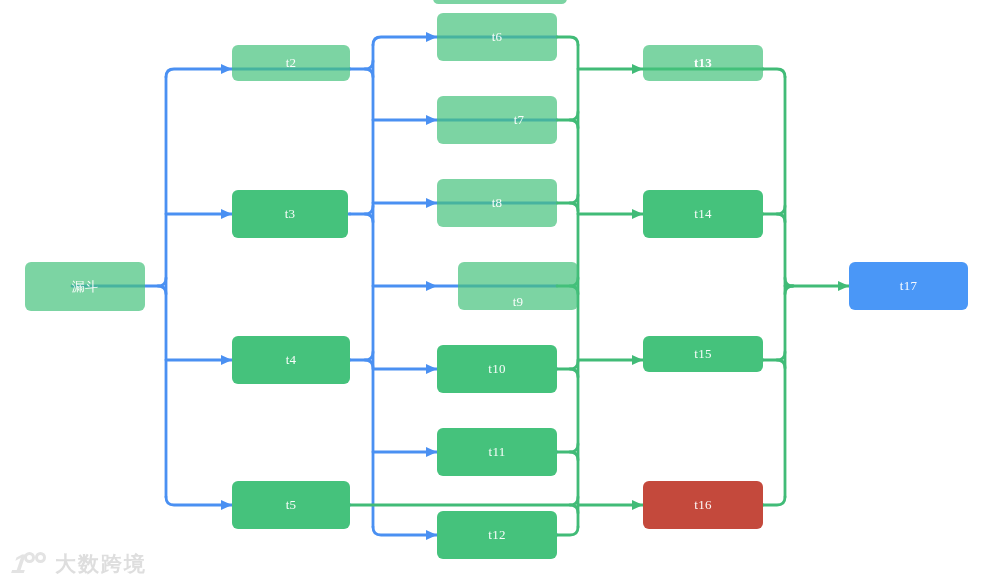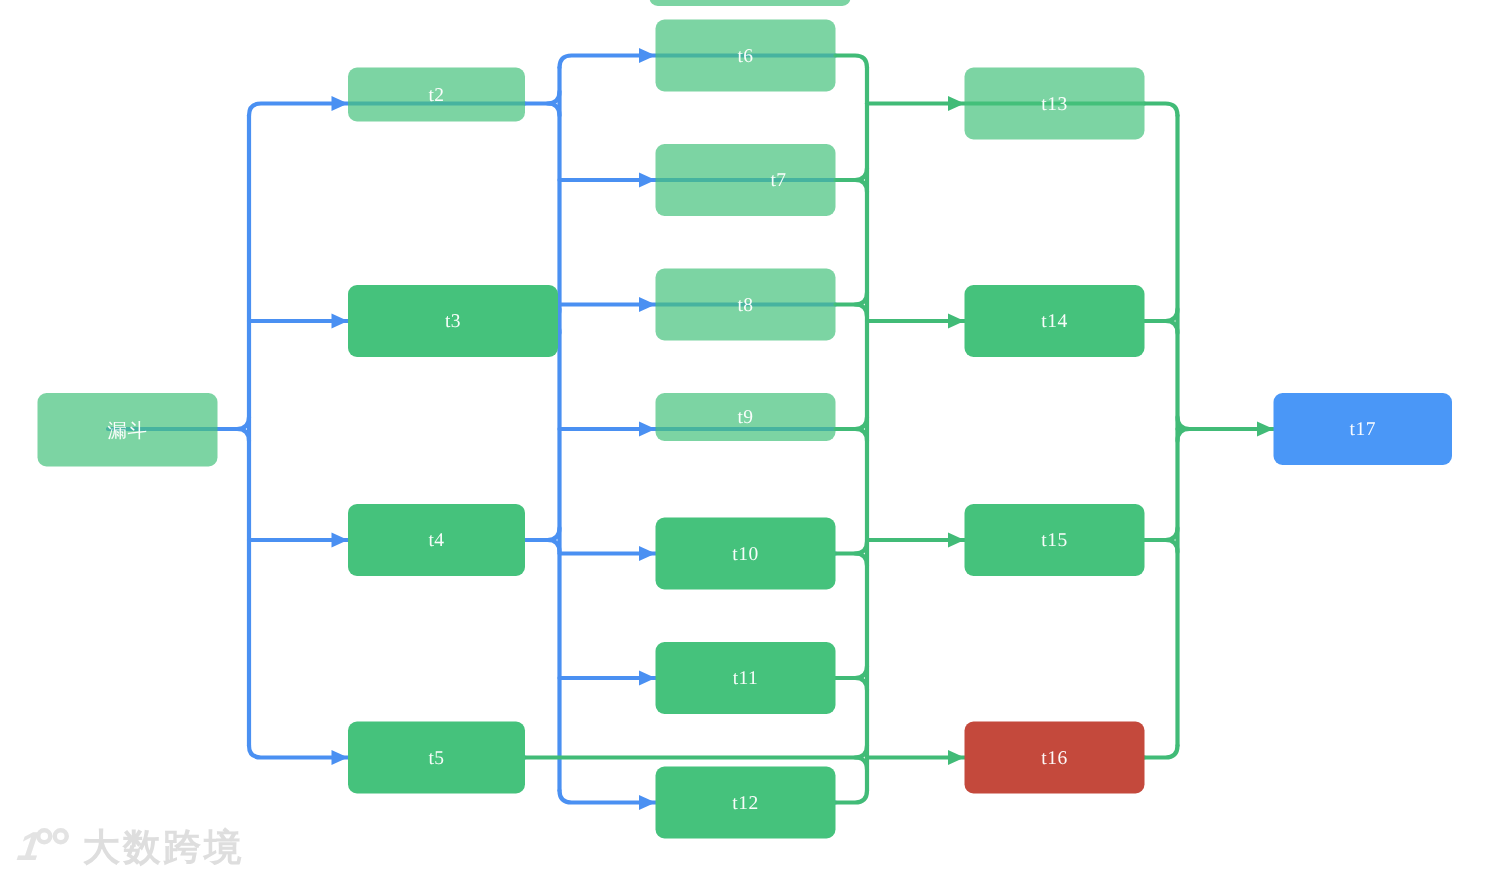--- a/index.html
+++ b/index.html
@@ -36,21 +36,21 @@
     font:italic 800 27px/30px "Liberation Sans",sans-serif;
     transform:skewX(-8deg);
   }
   .ring{
     position:absolute;box-sizing:border-box;
     width:11px;height:11px;border:3px solid #e3e3e3;border-radius:50%;
   }
   .r1{left:14px;top:3px;}
   .r2{left:25px;top:3px;}
   .wm-text{
-    font-weight:bold;font-size:25px;letter-spacing:2px;color:#dedede;
+    font-weight:bold;font-size:21px;letter-spacing:2px;color:#dedede;
     font-family:"Liberation Sans",sans-serif;
   }
 </style>
 </head>
 <body>
 
 <div id="canvas">
   <svg id="edge-layer" width="997" height="586" viewBox="0 0 997 586">
       <path d="M 166 77 V 497" fill="none" stroke="#4a90f2" stroke-width="2.8" stroke-linecap="round"></path>
       <path d="M 72 286 H 158 Q 166 286 166 278" fill="none" stroke="#4a90f2" stroke-width="2.8" stroke-linecap="round"></path>
@@ -120,57 +120,57 @@
       <polygon points="849,286 838,281 838,291" fill="#41bb77"></polygon>
     </svg>
   <div id="nodes">
       <div class="node" style="left: 433px; top: -7px; width: 134px; height: 11px; background: rgba(69, 194, 124, 0.7);"></div>
       <div class="node" style="left: 25px; top: 262px; width: 120px; height: 49px; background: rgba(69, 194, 124, 0.7);">
         <span>漏斗</span>
       </div>
       <div class="node" style="left: 232px; top: 45px; width: 118px; height: 36px; background: rgba(69, 194, 124, 0.7);">
         <span>t2</span>
       </div>
-      <div class="node" style="left: 232px; top: 190px; width: 140px; height: 48px; background: rgb(69, 194, 124); justify-content: center;">
+      <div class="node" style="left: 232px; top: 190px; width: 116px; height: 48px; background: rgb(69, 194, 124); justify-content: center;">
         <span>t3</span>
       </div>
       <div class="node" style="left: 232px; top: 336px; width: 118px; height: 48px; background: rgb(69, 194, 124);">
         <span>t4</span>
       </div>
       <div class="node" style="left: 232px; top: 481px; width: 118px; height: 48px; background: rgb(69, 194, 124);">
         <span>t5</span>
       </div>
       <div class="node" style="left: 437px; top: 13px; width: 120px; height: 48px; background: rgba(69, 194, 124, 0.7); font-family: Liberation Serif, serif;">
         <span>t6</span>
       </div>
       <div class="node" style="left: 437px; top: 96px; width: 120px; height: 48px; background: rgba(69, 194, 124, 0.7); padding-left: 44px;">
         <span>t7</span>
       </div>
       <div class="node" style="left: 437px; top: 179px; width: 120px; height: 48px; background: rgba(69, 194, 124, 0.7);">
         <span>t8</span>
       </div>
-      <div class="node" style="left: 437px; top: 262px; width: 120px; height: 32px; background: rgba(69, 194, 124, 0.7);">
+      <div class="node" style="left: 458px; top: 262px; width: 120px; height: 48px; background: rgba(69, 194, 124, 0.7); align-items: flex-end;">
         <span>t9</span>
       </div>
       <div class="node" style="left: 437px; top: 345px; width: 120px; height: 48px; background: rgb(69, 194, 124);">
         <span>t10</span>
       </div>
       <div class="node" style="left: 437px; top: 428px; width: 120px; height: 48px; background: rgb(69, 194, 124);">
         <span>t11</span>
       </div>
       <div class="node" style="left: 437px; top: 511px; width: 120px; height: 48px; background: rgb(69, 194, 124);">
         <span>t12</span>
       </div>
-      <div class="node" style="left: 643px; top: 45px; width: 120px; height: 48px; background: rgba(69, 194, 124, 0.7);">
+      <div class="node" style="left: 643px; top: 45px; width: 120px; height: 36px; background: rgba(69, 194, 124, 0.7); font-weight: bold;">
         <span>t13</span>
       </div>
       <div class="node" style="left: 643px; top: 190px; width: 120px; height: 48px; background: rgb(69, 194, 124);">
         <span>t14</span>
       </div>
-      <div class="node" style="left: 643px; top: 336px; width: 120px; height: 48px; background: rgb(69, 194, 124);">
+      <div class="node" style="left: 643px; top: 336px; width: 120px; height: 36px; background: rgb(69, 194, 124);">
         <span>t15</span>
       </div>
       <div class="node" style="left: 643px; top: 481px; width: 120px; height: 48px; background: rgb(196, 73, 60);">
         <span>t16</span>
       </div>
       <div class="node" style="left: 849px; top: 262px; width: 119px; height: 48px; background: rgb(74, 151, 247);">
         <span>t17</span>
       </div>
     </div>
 

